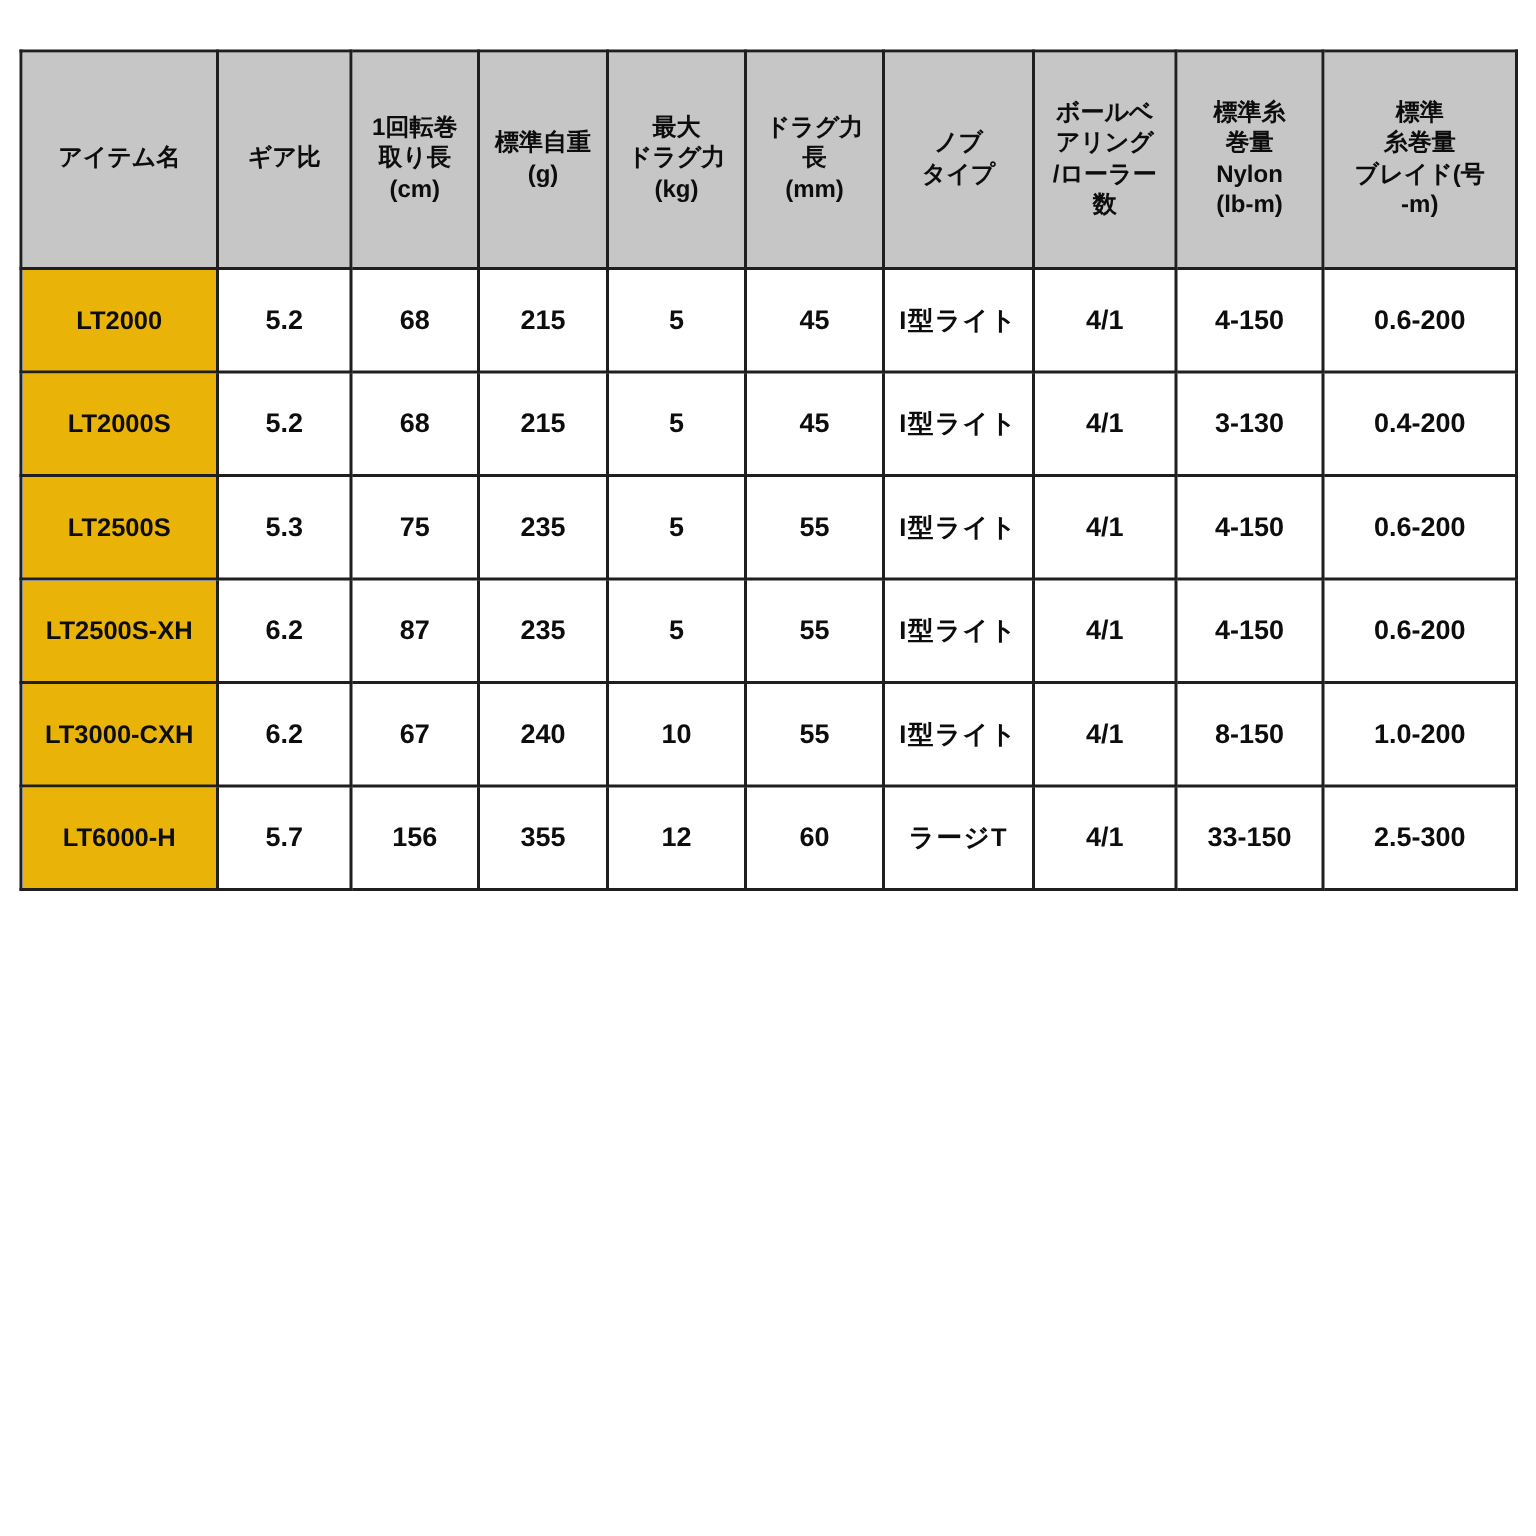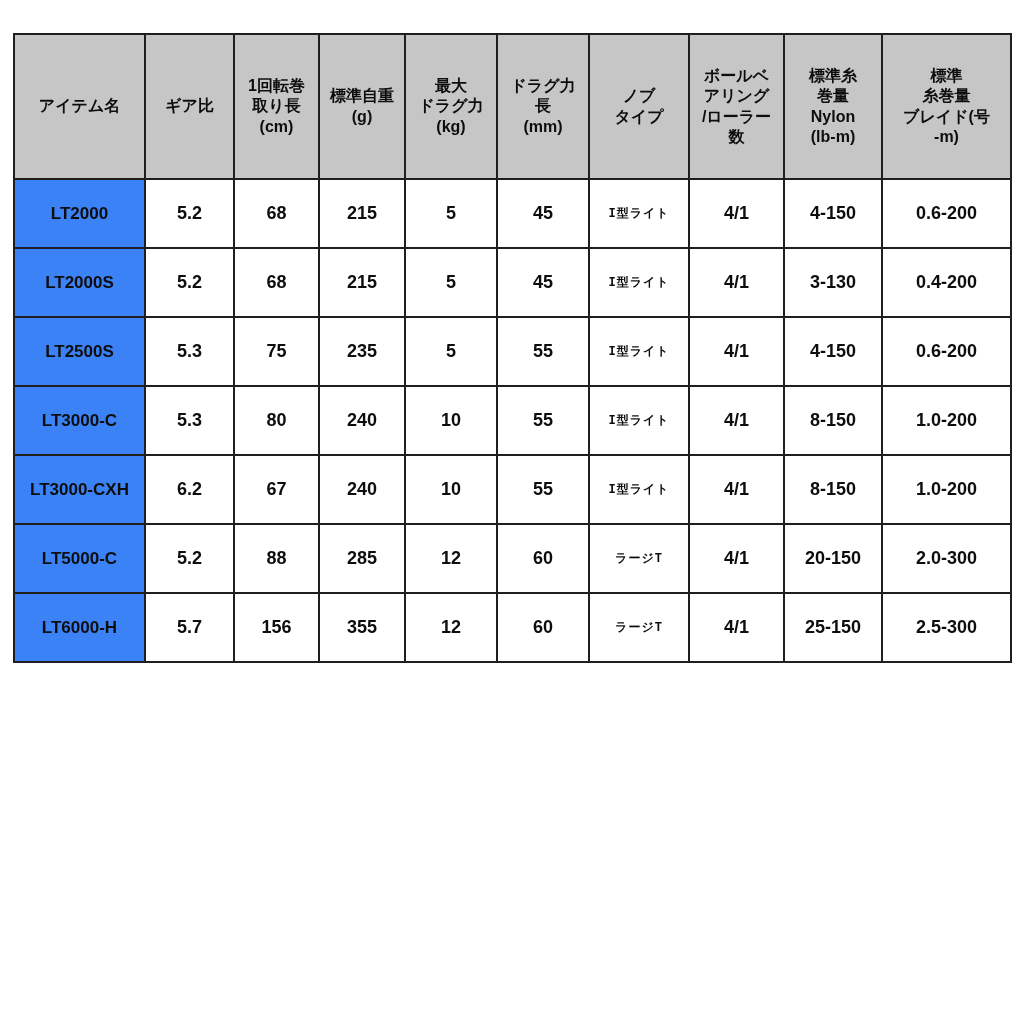--- a/index.html
+++ b/index.html
@@ -35,29 +35,29 @@
   }
   thead tr { height: 145px; }
   tbody tr { height: 69px; }
   thead th {
     background: #c6c6c6;
     font-size: 16px;
     line-height: 1.28;
     white-space: pre-line;
   }
   tbody th.item {
-    background: #3b82f6;
+    background: #eab308;
     font-size: 17px;
     letter-spacing: 0px;
   }
   tbody td {
     background: #ffffff;
     font-size: 18px;
   }
-  tbody td.knob { font-size: 12px; letter-spacing: 1px; font-family: Liberation Mono, monospace; }
+  tbody td.knob { font-size: 17px; letter-spacing: 1px; }
 </style>
 </head>
 <body>
 
 <div class="page">
   <table class="spec">
     <colgroup>
       <col style="width:131px">
         <col style="width:89px">
         <col style="width:85px">
@@ -131,62 +131,50 @@
           <td>75</td>
           <td>235</td>
           <td>5</td>
           <td>55</td>
           <td class="knob">I型ライト</td>
           <td>4/1</td>
           <td>4-150</td>
           <td>0.6-200</td>
         </tr>
         <tr>
-          <th class="item">LT3000-C</th>
-          <td>5.3</td>
-          <td>80</td>
-          <td>240</td>
-          <td>10</td>
+          <th class="item">LT2500S-XH</th>
+          <td>6.2</td>
+          <td>87</td>
+          <td>235</td>
+          <td>5</td>
           <td>55</td>
           <td class="knob">I型ライト</td>
           <td>4/1</td>
-          <td>8-150</td>
-          <td>1.0-200</td>
+          <td>4-150</td>
+          <td>0.6-200</td>
         </tr>
         <tr>
           <th class="item">LT3000-CXH</th>
           <td>6.2</td>
           <td>67</td>
           <td>240</td>
           <td>10</td>
           <td>55</td>
           <td class="knob">I型ライト</td>
           <td>4/1</td>
           <td>8-150</td>
           <td>1.0-200</td>
         </tr>
         <tr>
-          <th class="item">LT5000-C</th>
-          <td>5.2</td>
-          <td>88</td>
-          <td>285</td>
-          <td>12</td>
-          <td>60</td>
-          <td class="knob">ラージT</td>
-          <td>4/1</td>
-          <td>20-150</td>
-          <td>2.0-300</td>
-        </tr>
-        <tr>
           <th class="item">LT6000-H</th>
           <td>5.7</td>
           <td>156</td>
           <td>355</td>
           <td>12</td>
           <td>60</td>
           <td class="knob">ラージT</td>
           <td>4/1</td>
-          <td>25-150</td>
+          <td>33-150</td>
           <td>2.5-300</td>
         </tr>
       </tbody>
   </table>
 </div>
 
 </body></html>

